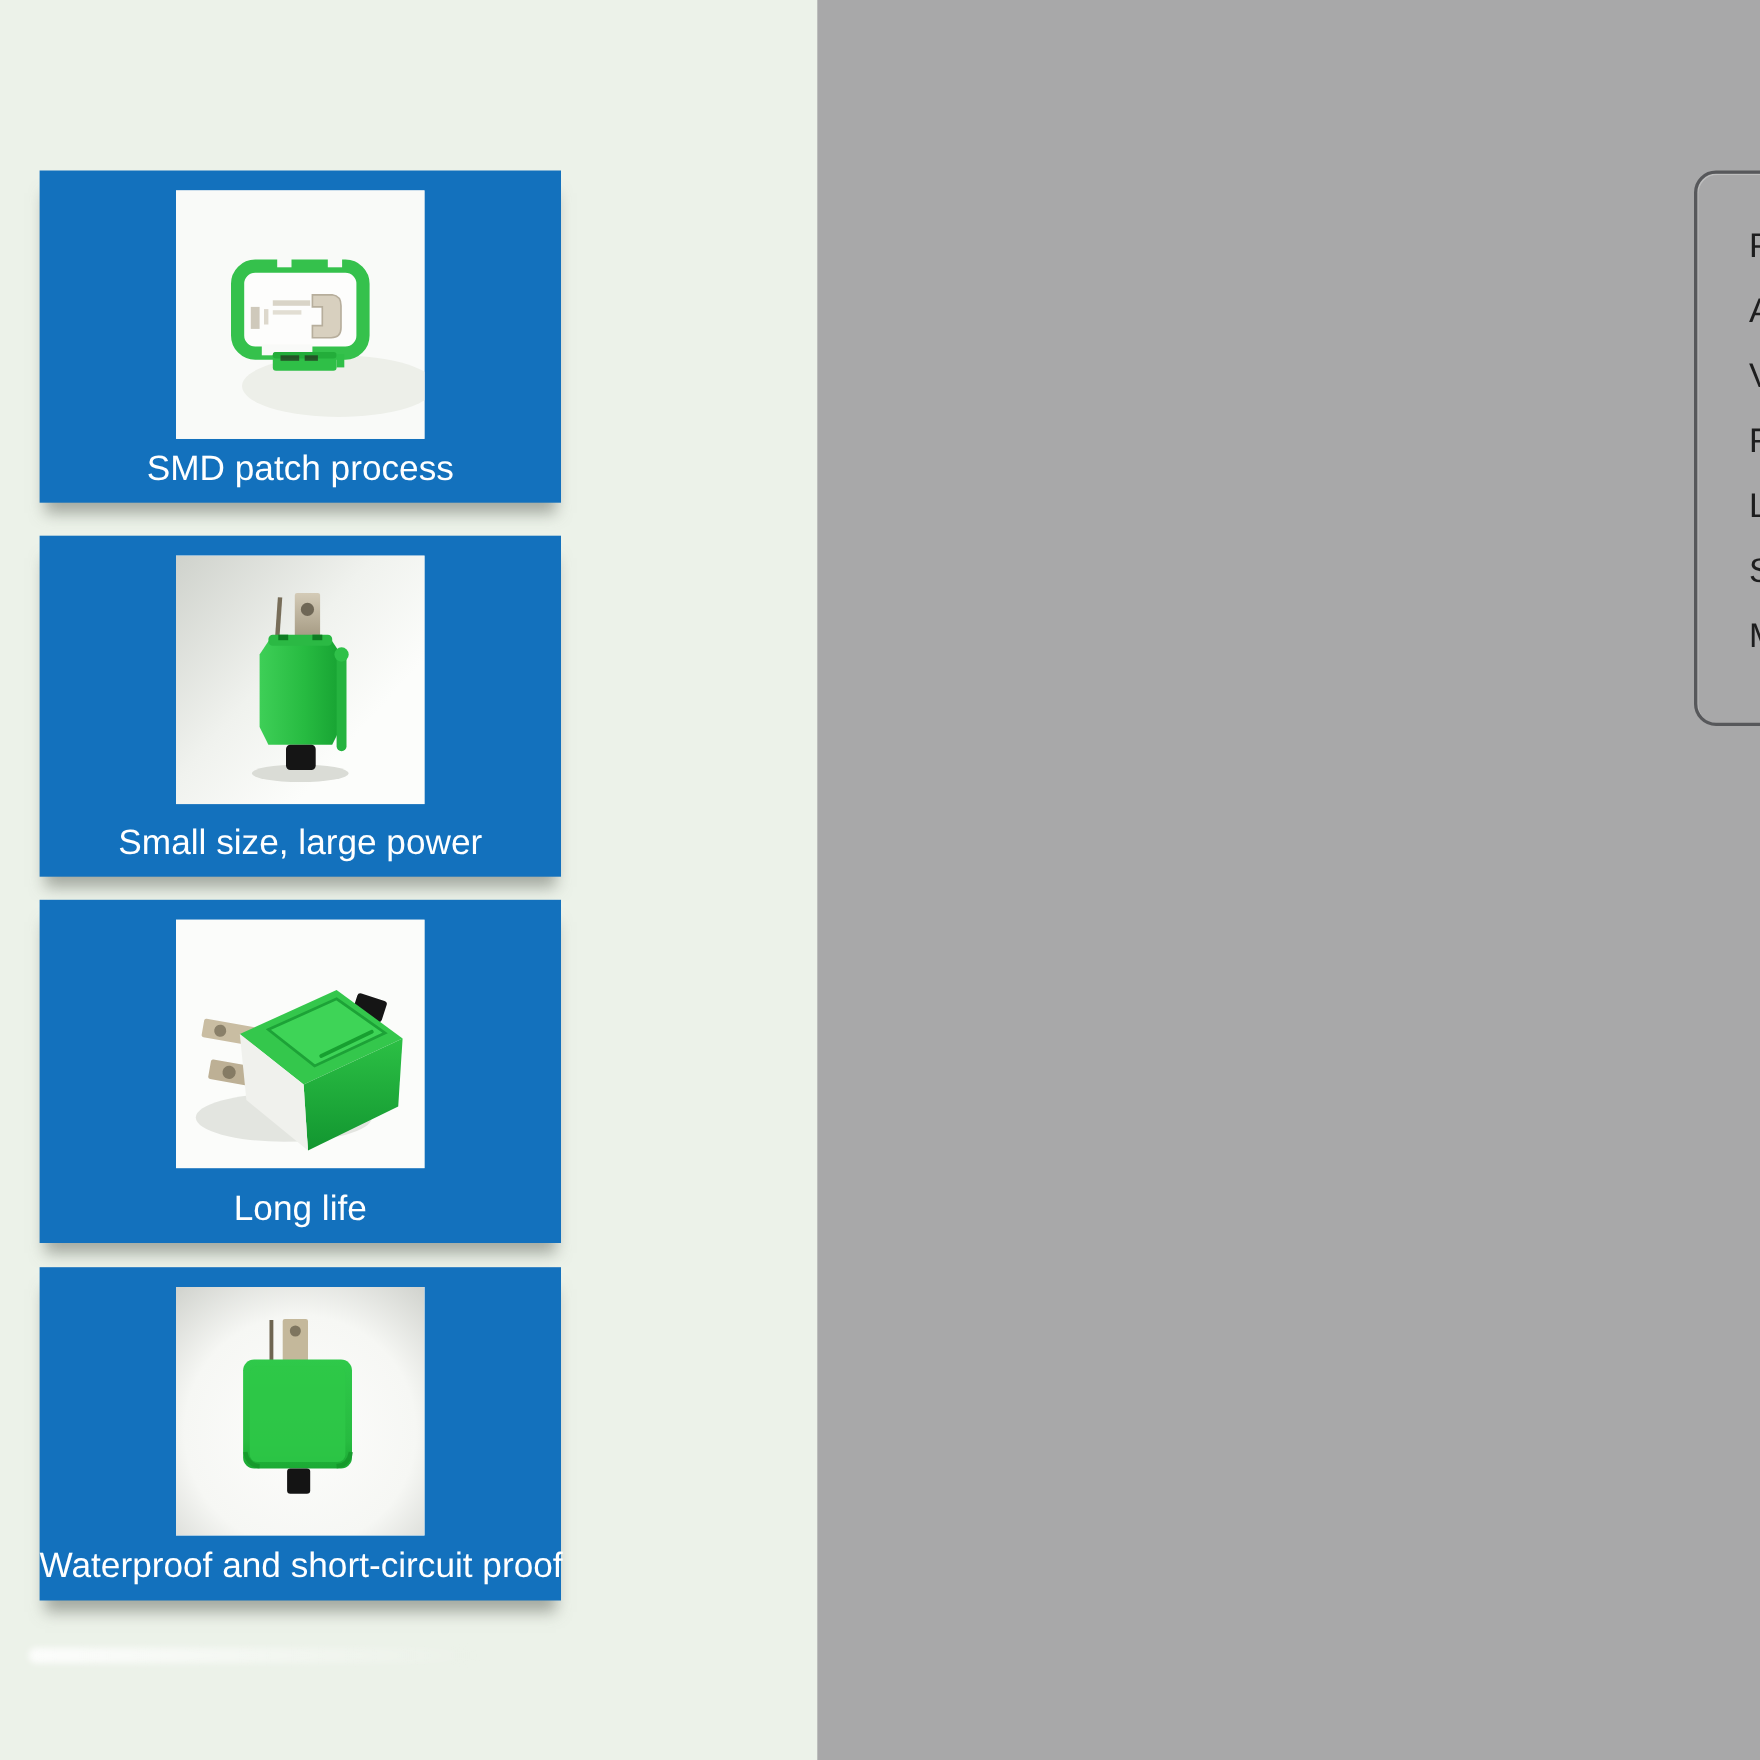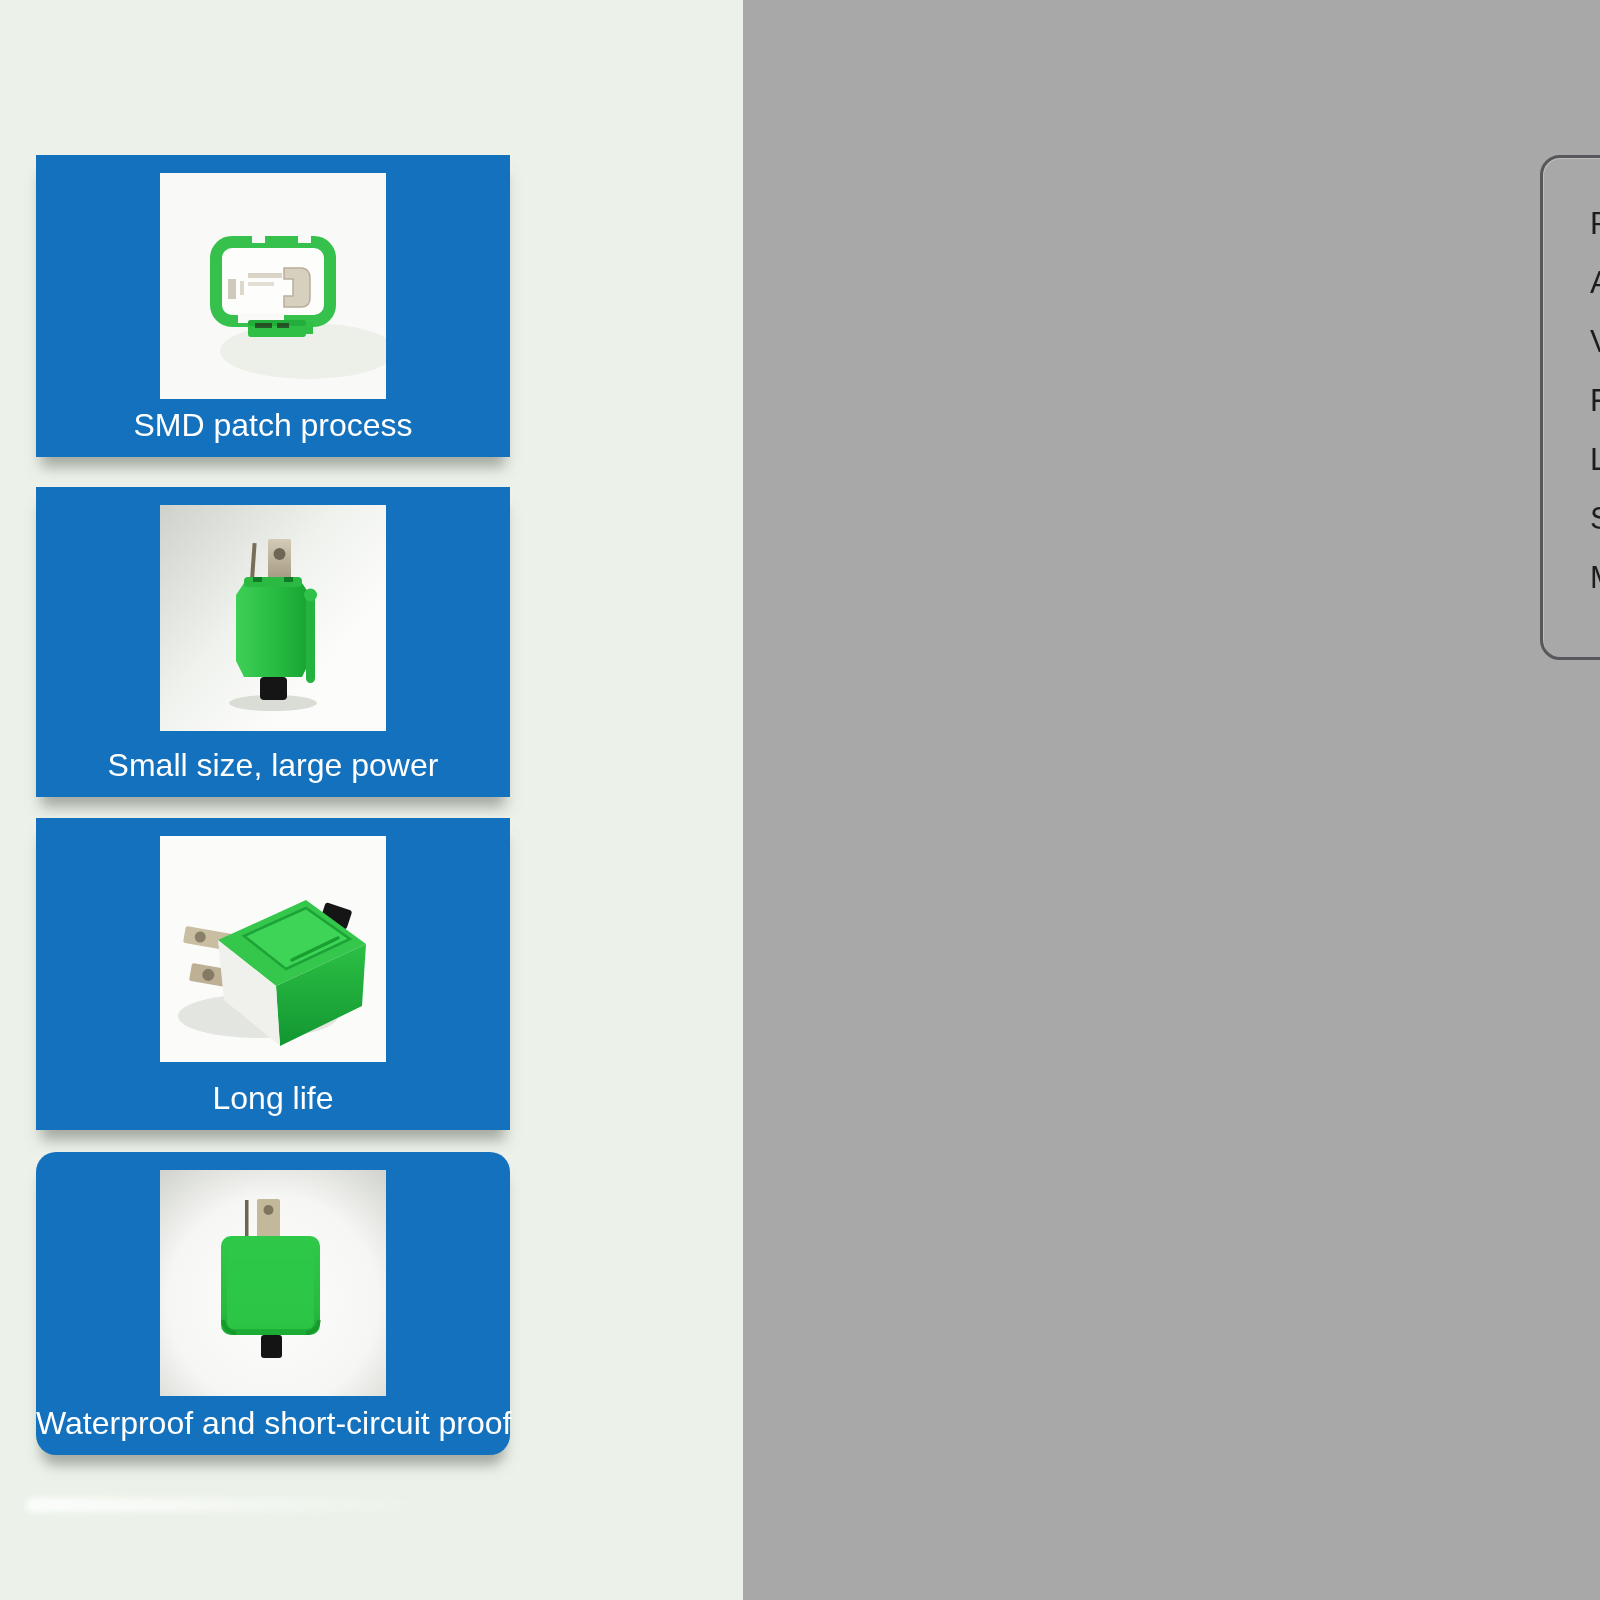--- a/index.html
+++ b/index.html
@@ -10,21 +10,21 @@
   .left-panel{position:absolute;left:0;top:0;width:743px;height:1600px;
               background:var(--left-bg,#ecf2e9);padding-left:36px;}
   .right-panel{position:absolute;left:743px;top:0;width:857px;height:1600px;
                background:var(--right-bg,#a8a8a9);}
 
   .card{position:absolute;left:36px;width:474px;background:var(--card-blue,#1371bd);
         box-shadow:0 15px 13px -5px rgba(105,112,102,.55);}
   #card1{top:155px;height:302px;}
   #card2{top:487px;height:310px;}
   #card3{top:818px;height:312px;}
-  #card4{top:1152px;height:303px;border-radius:20px;}
+  #card4{top:1152px;height:303px;}
   .photo{position:absolute;left:124px;top:18px;width:226px;height:226px;
          background:#f9faf8;overflow:hidden;}
   .photo svg{display:block;width:100%;height:100%;}
   .caption{position:absolute;left:0;right:0;bottom:0;height:62px;line-height:60px;
            text-align:center;white-space:nowrap;overflow:visible;
            color:var(--caption-text,#ffffff);font-size:32px;}
 
   .spec-box{position:absolute;left:797px;top:155px;width:756px;height:505px;
             box-sizing:border-box;border:3px solid var(--spec-border,#57585b);
             border-radius:20px;

